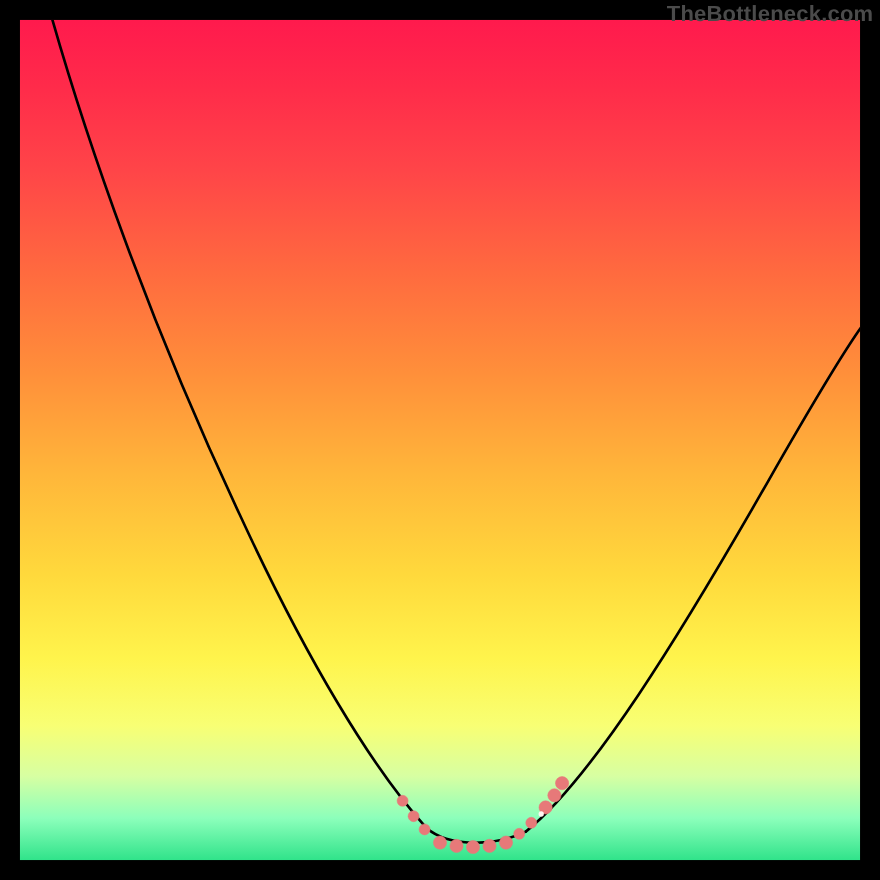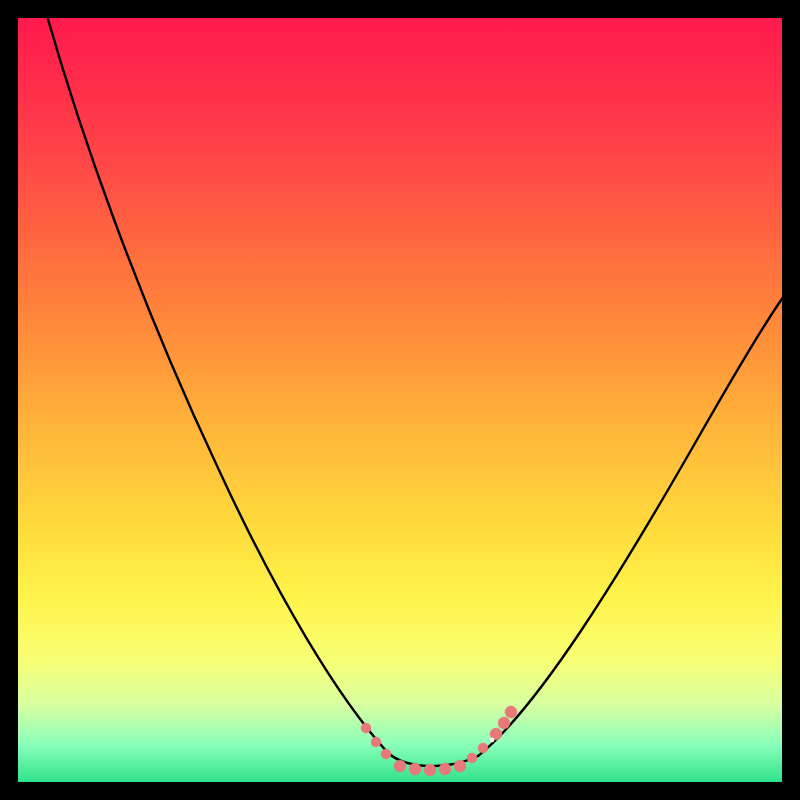--- a/index.html
+++ b/index.html
@@ -113,13 +113,14 @@
 
         <circle class="tick" cx="478" cy="716" r="6"></circle>
         <circle class="tick" cx="486" cy="705" r="6"></circle>
         <circle class="tick" cx="493" cy="694" r="6"></circle>
 
         <circle class="pip" cx="474" cy="722" r="2.4"></circle>
       </g>
     </svg>
   </div>
 
+  <div class="watermark">TheBottleneck.com</div>
 </div>
 
 </body></html>

